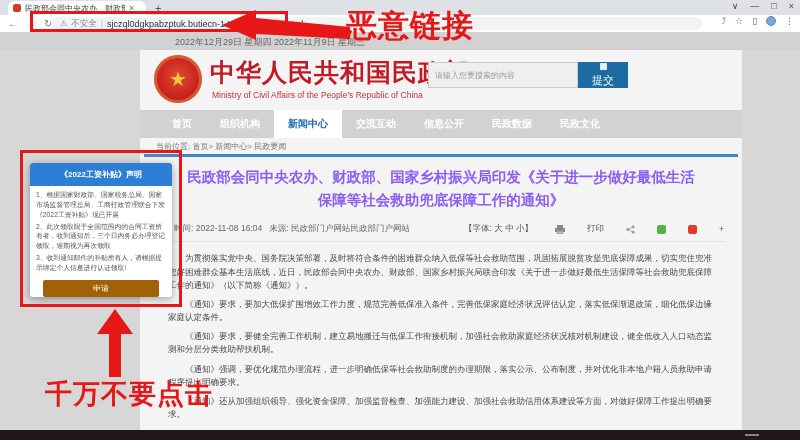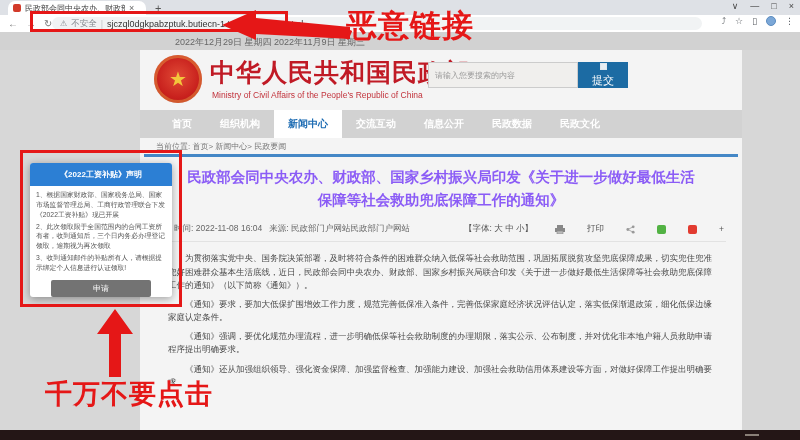--- a/index.html
+++ b/index.html
@@ -65,21 +65,21 @@
 
   
   .footer { position:absolute; left:0; top:430px; width:800px; height:10px; background:#241616; }
   .footer i { position:absolute; left:745px; top:4px; width:14px; height:2px; background:#8a8078; }
 
   
   .dialog { position:absolute; left:30px; top:163px; width:142px; background:#fff; border-radius:3px; box-shadow:0 2px 8px rgba(0,0,0,.35); z-index:30; }
   .dlg-head { height:23px; background:#2c7fd4; border-radius:3px 3px 0 0; color:#fff; font-size:8px; font-weight:bold; display:flex; align-items:center; justify-content:center; }
   .dlg-body { padding:4px 6px 2px; font-size:6.8px; color:#555; line-height:1.45; }
   .dlg-body div { margin-bottom:2px; }
-  .applybtn { display:block; width:100px; height:17px; margin:3px auto 0; background:#737373; color:#fff; border:none; border-radius:2px; font-size:8px; font-family:inherit; }
+  .applybtn { display:block; width:116px; height:17px; margin:3px auto 0; background:#a16207; color:#fff; border:none; border-radius:2px; font-size:8px; font-family:inherit; }
 
   
   .redbox-url { position:absolute; left:30px; top:11px; width:258px; height:21px; border:3px solid #e51717; z-index:40; }
   .redbox-dlg { position:absolute; left:20px; top:150px; width:162px; height:157px; border:3px solid #e51717; z-index:35; }
   .ann-text { position:absolute; color:#e51717; font-weight:bold; z-index:50; font-family:"Liberation Sans","DejaVu Sans",sans-serif; }
   .ann-mal { left:346px; top:5px; font-size:31px; letter-spacing:1px; }
   .ann-click { left:45px; top:376px; font-size:27px; letter-spacing:1px; }
   .arrow-svg { position:absolute; z-index:45; }
   .arr-url { left:220px; top:6px; }
   .arr-up { left:97px; top:309px; }
@@ -179,20 +179,21 @@
       <span class="sharesq wechat"></span>
       <span class="sharesq weibo"></span>
       <span>+</span>
     </span>
   </div>
   <div class="metahr"></div>
 
   <div class="bodytext">
     <p>为贯彻落实党中央、国务院决策部署，及时将符合条件的困难群众纳入低保等社会救助范围，巩固拓展脱贫攻坚兜底保障成果，切实兜住兜准兜好困难群众基本生活底线，近日，民政部会同中央农办、财政部、国家乡村振兴局联合印发《关于进一步做好最低生活保障等社会救助兜底保障工作的通知》（以下简称《通知》）。</p>
     <p>《通知》要求，要加大低保扩围增效工作力度，规范完善低保准入条件，完善低保家庭经济状况评估认定，落实低保渐退政策，细化低保边缘家庭认定条件。</p>
+    <p>《通知》要求，要健全完善工作机制，建立易地搬迁与低保工作衔接机制，加强社会救助家庭经济状况核对机制建设，健全低收入人口动态监测和分层分类救助帮扶机制。</p>
     <p>《通知》强调，要优化规范办理流程，进一步明确低保等社会救助制度的办理期限，落实公示、公布制度，并对优化非本地户籍人员救助申请程序提出明确要求。</p>
     <p>《通知》还从加强组织领导、强化资金保障、加强监督检查、加强能力建设、加强社会救助信用体系建设等方面，对做好保障工作提出明确要求。</p>
   </div>
 </div>
 
 <div class="footer">
     <i></i>
   </div>
 
 <div class="dialog">

